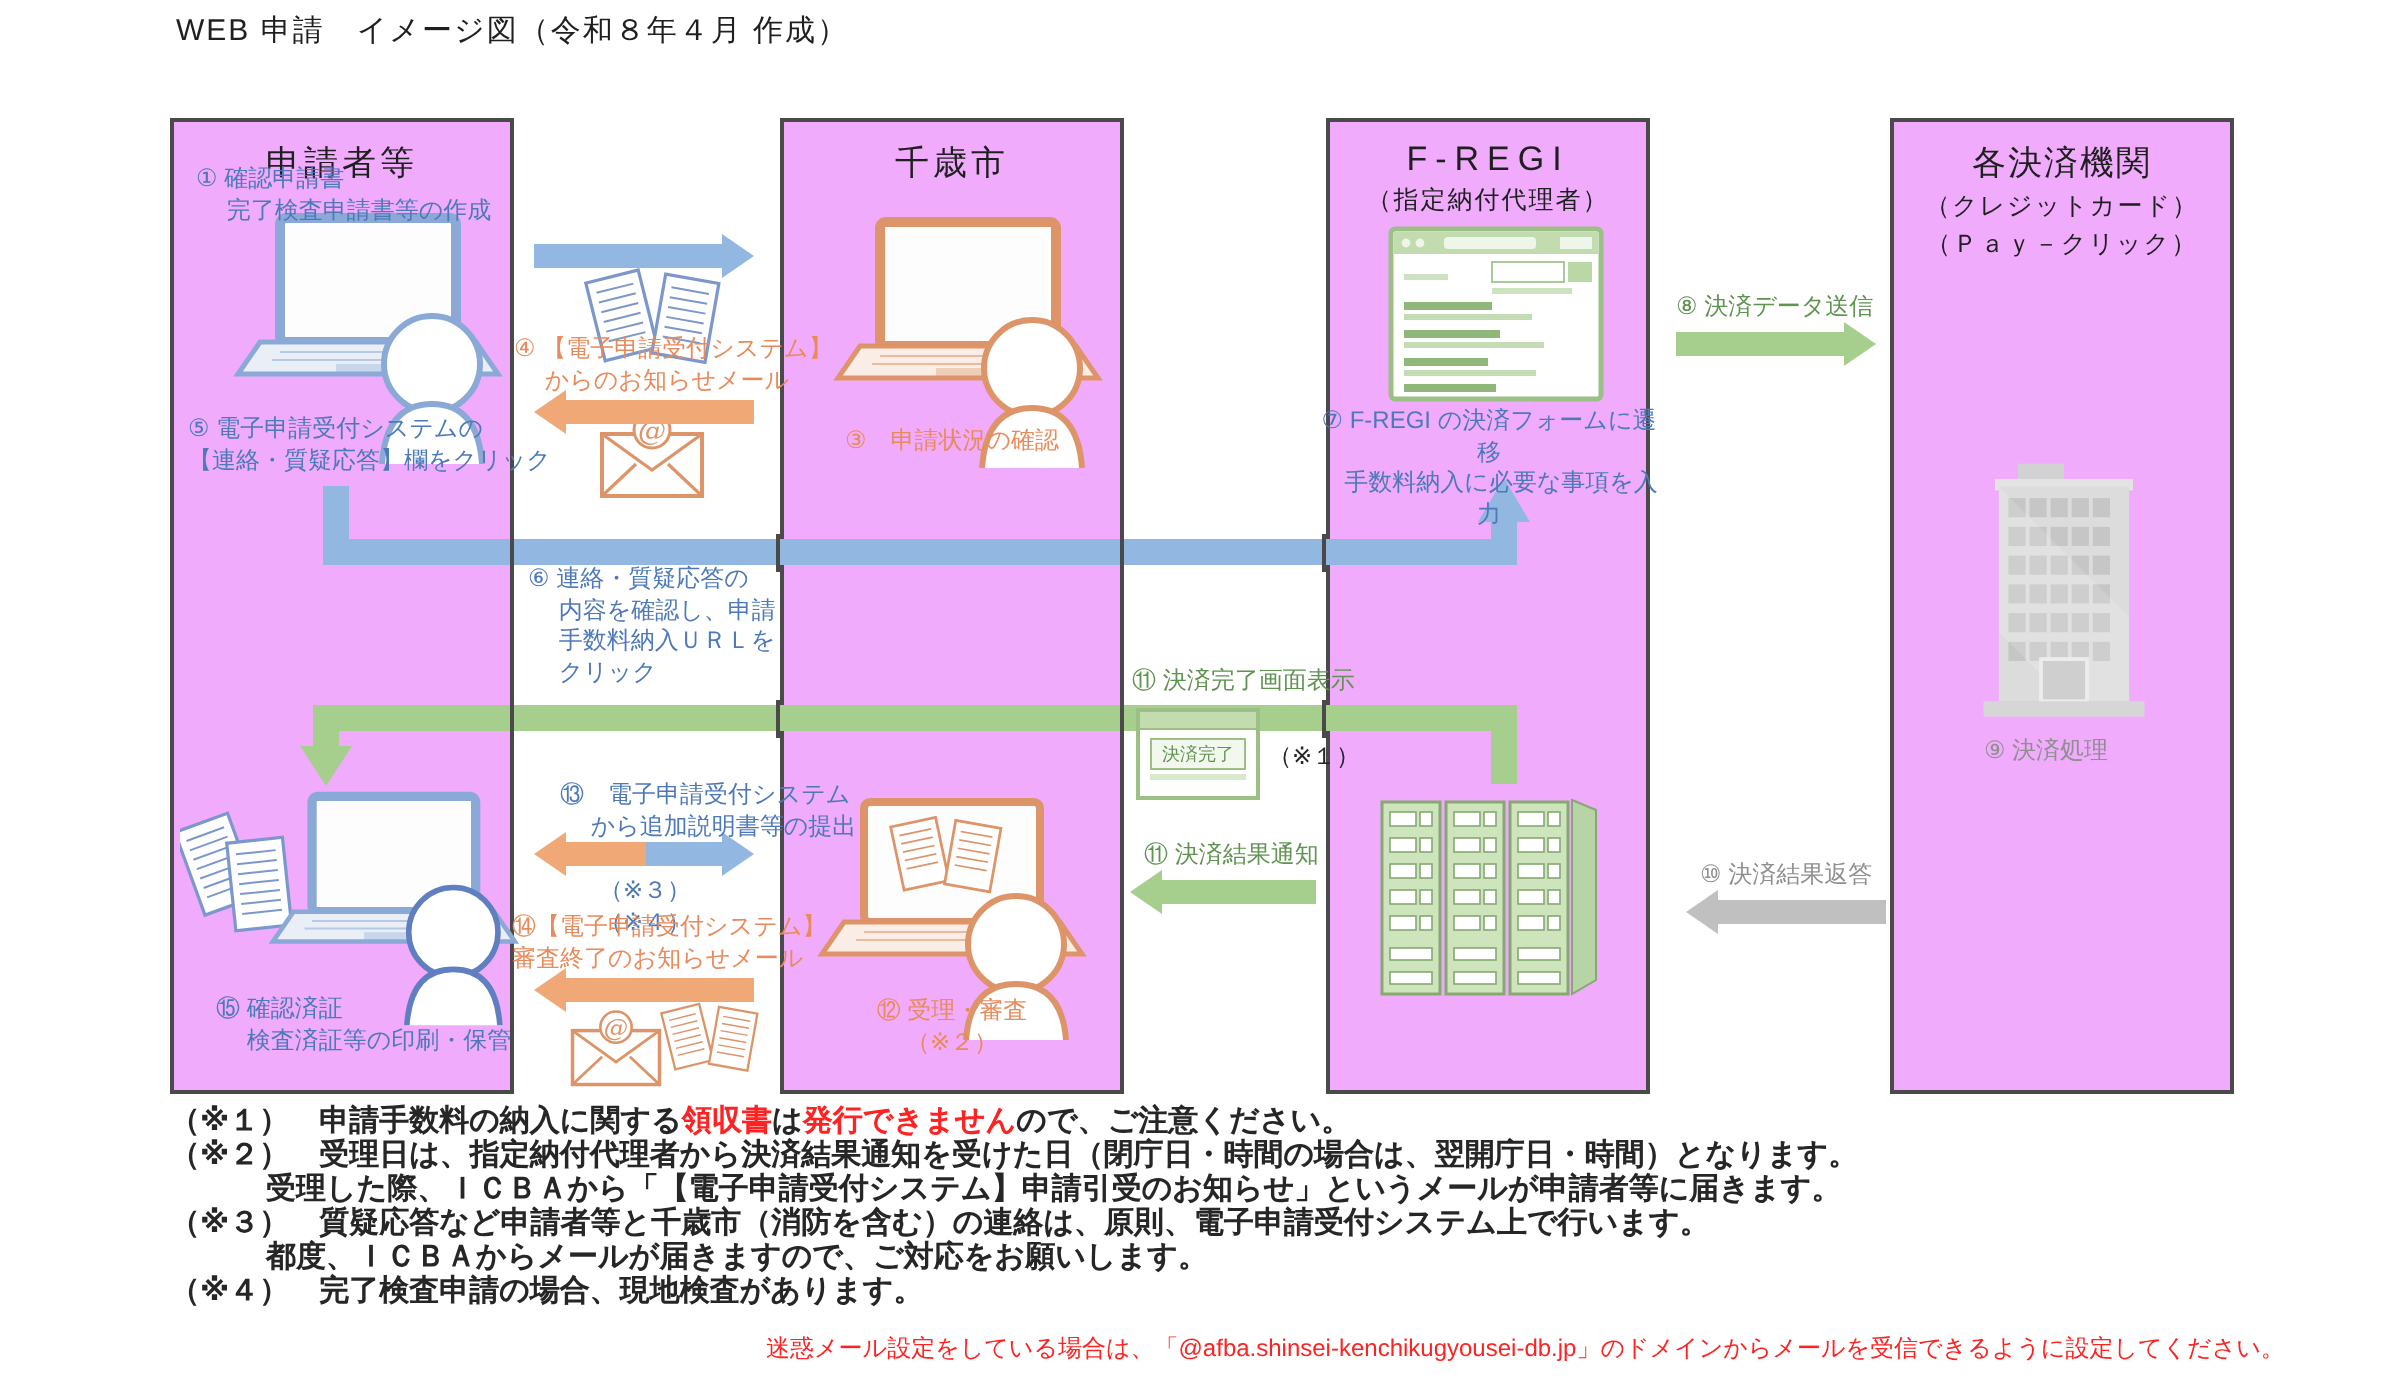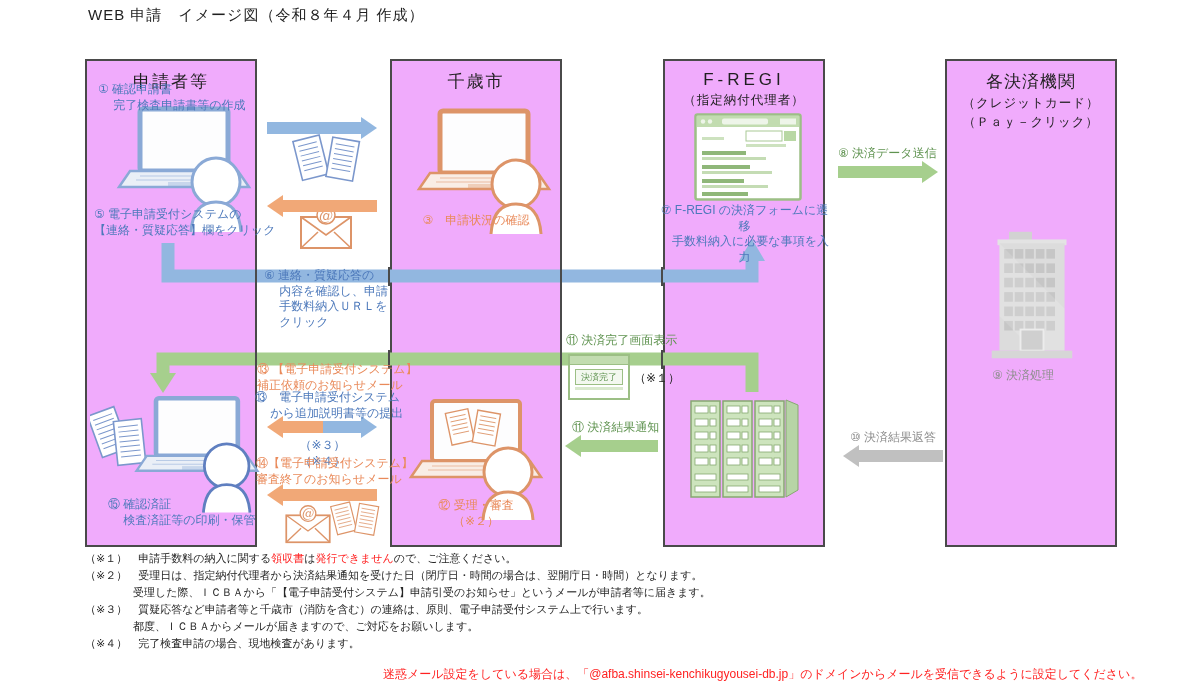--- a/index.html
+++ b/index.html
@@ -34,21 +34,21 @@
   .icon{position:absolute;z-index:2;}
   .ic-blue{color:#8aa9d6;} .ic-blue2{color:#7b97cc;} .ic-orange{color:#dd9468;}
   
   .thumb{position:absolute;width:62px;height:46px;border:2px solid #9cbf85;background:#fff;
          box-sizing:border-box;z-index:4;}
   .thumb .tbar{height:8px;background:#c2dcb0;border-bottom:1px solid #9cbf85;}
   .thumb .tin{margin:4px 5px 0 5px;border:1px solid #9cbf85;font-size:9px;line-height:14px;
               text-align:center;color:#5f9350;background:#f3f8ef;}
   .thumb .tfoot{margin:2px 5px 0 5px;height:3px;background:#d9e9cd;}
   
-  .fnote{position:absolute;font-size:11px;color:#262626;z-index:4;white-space:nowrap;}
+  .fnote{position:absolute;font-size:15px;color:#262626;z-index:4;white-space:nowrap;font-weight:bold;}
   .red{color:var(--red);}
   #footer-warning{position:absolute;font-size:12px;color:var(--red);z-index:4;white-space:nowrap;}
   svg text{font-family:"DejaVu Serif",serif;}
 </style>
 </head>
 <body>
 
 <div id="stage" style="--blue-t: #4d79bb; --orange-t: #e98a5a; --green-t: #5f9350; --gray-t: #8f8f8f; --red: #ff2222; --blue-a: #92b7e0; --orange-a: #f1a877; --green-a: #a6cf8d; --gray-a: #c0c0c0;">
 
   <div class="abs" style="left:88px;top:6px;font-size:15px;color:#1f1f1f;letter-spacing:1px;z-index:4;">WEB 申請　イメージ図（令和８年４月 作成）</div>
@@ -105,33 +105,35 @@
     <g transform="rotate(-14 22 28)">
       <rect x="6" y="5" width="27" height="40" fill="#fff" stroke="currentColor" stroke-width="1.6"></rect>
       <path d="M10 11h19M10 16h19M10 21h19M10 26h19M10 31h19M10 36h19" stroke="currentColor" stroke-width="1"></path>
     </g>
     <g transform="rotate(10 50 28)">
       <rect x="37" y="7" width="27" height="40" fill="#fff" stroke="currentColor" stroke-width="1.6"></rect>
       <path d="M41 13h19M41 18h19M41 23h19M41 28h19M41 33h19M41 38h19" stroke="currentColor" stroke-width="1"></path>
     </g>
   </svg>
 
+  <div class="lbl t-orange" style="left:257px;top:167px;">④ 【電子申請受付システム】
+　 からのお知らせメール</div>
   <div class="harrow left c-orange" style="left:267px;top:200px;width:110px;">
     <div class="shaft"></div>
       <div class="head"></div>
   </div>
 
   <svg class="icon ic-orange" style="left:298px;top:204px;" width="56" height="46" viewBox="0 0 56 46">
     <rect x="3" y="13" width="50" height="31" fill="#fff" stroke="currentColor" stroke-width="2"></rect>
     <path d="M3 13 L28 31 L53 13 M3 44 L20 28 M53 44 L36 28" fill="none" stroke="currentColor" stroke-width="1.6"></path>
     <circle cx="28" cy="11" r="9" fill="#fff" stroke="currentColor" stroke-width="1.5"></circle>
     <text x="28" y="16" text-anchor="middle" font-size="14" font-style="italic" fill="currentColor">@</text>
   </svg>
 
-  <div class="lbl t-blue" style="left:264px;top:268px;">⑥ 連絡・質疑応答の
+  <div class="lbl t-blue" style="left:264px;top:282px;">⑥ 連絡・質疑応答の
 　 内容を確認し、申請
 　 手数料納入ＵＲＬを
 　 クリック</div>
 
   <svg class="icon ic-orange" style="left:412px;top:108px;" width="142" height="126" viewBox="0 0 142 126">
     <rect x="28" y="3" width="88" height="62" rx="3" fill="#fdfdfe" stroke="currentColor" stroke-width="5"></rect>
     <path d="M18 65 L126 65 L137 81 L7 81 Z" fill="#f9ede5" stroke="currentColor" stroke-width="2.5"></path>
     <path d="M28 70 H116 M24 74 H120" stroke="currentColor" stroke-width="1" opacity=".55"></path>
     <rect x="56" y="76" width="32" height="4" fill="currentColor" opacity=".35"></rect>
     <circle cx="104" cy="76" r="24" fill="#fff" stroke="currentColor" stroke-width="3"></circle>
@@ -273,23 +275,21 @@
         <rect x="86" y="36" width="6" height="7"></rect>
       <rect x="71" y="49" width="13" height="7"></rect>
         <rect x="86" y="49" width="6" height="7"></rect>
       <rect x="71" y="62" width="13" height="7"></rect>
         <rect x="86" y="62" width="6" height="7"></rect>
       <rect x="71" y="78" width="21" height="6"></rect>
         <rect x="71" y="90" width="21" height="6"></rect>
     </g>
   </svg>
 
-  <div class="lbl t-orange" style="left:257px;top:362px;">⑬ 【電子申請受付システム】
-補正依頼のお知らせメール</div>
-  <div class="lbl t-blue" style="left:255px;top:390px;">⑬　電子申請受付システム
+  <div class="lbl t-blue" style="left:255px;top:390px;padding-left:25px;">⑬　電子申請受付システム
 　 から追加説明書等の提出</div>
 
   <div class="dblarrow" style="left:267px;top:421px;width:110px;">
     <div class="half" style="left:14px;width:42px;background:var(--orange-a);"></div>
     <div class="half" style="left:56px;right:14px;background:var(--blue-a);"></div>
     <div class="harrow left c-orange" style="left:0;top:0;width:20px;">
         <div class="head"></div>
       </div>
     <div class="harrow right c-blue" style="right:0;top:0;width:20px;">
         <div class="head"></div>

